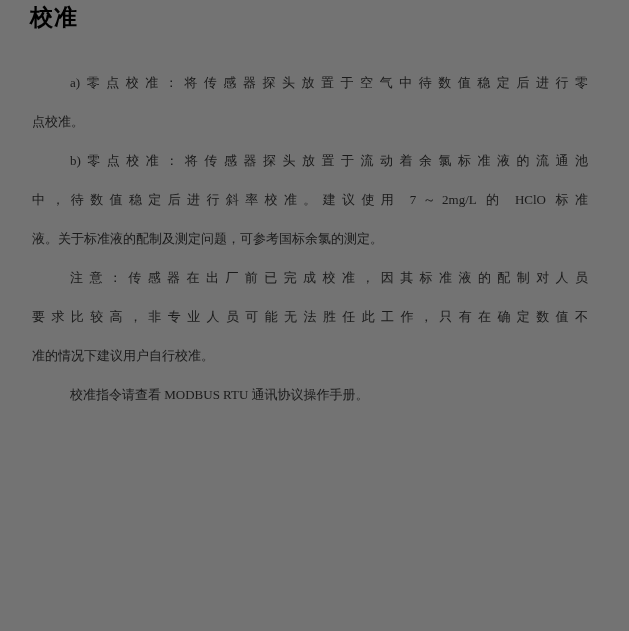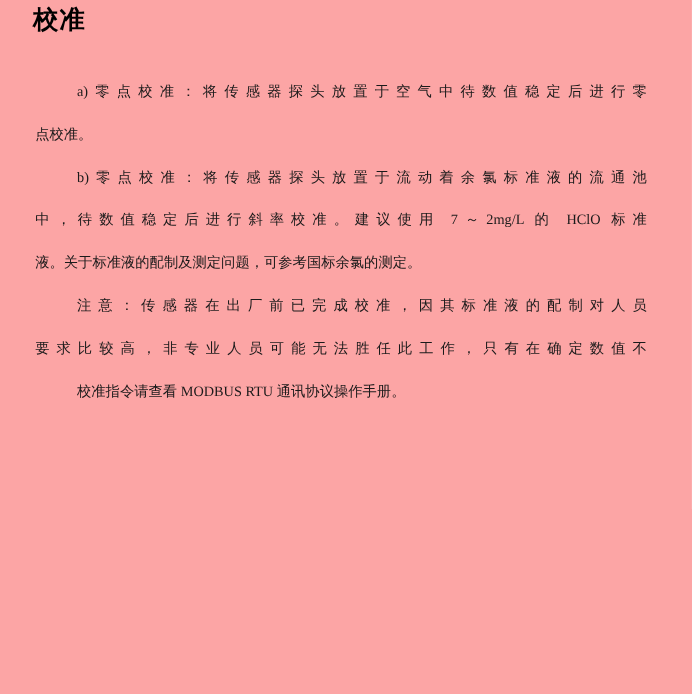--- a/index.html
+++ b/index.html
@@ -4,21 +4,21 @@
 <style>
   html, body {
     margin: 0;
     padding: 0;
     background: #ffffff;
   }
   .page {
     position: relative;
     width: 629px;
     height: 631px;
-    background: #fca5a5;
+    background: #737373;
     overflow: hidden;
     font-family: "Liberation Serif", "DejaVu Serif", serif;
     color: #1a1a1a;
   }
   .doc-title {
     position: absolute;
     left: 30px;
     top: 2px;
     font-family: "Liberation Sans", "DejaVu Sans", sans-serif;
     font-weight: bold;
@@ -68,16 +68,17 @@
   <div class="doc-title">校准</div>
 
   <div class="body-text">
       <div class="line indent justified">a)零点校准：将传感器探头放置于空气中待数值稳定后进行零</div>
       <div class="line">点校准。</div>
       <div class="line indent justified">b)零点校准：将传感器探头放置于流动着余氯标准液的流通池</div>
       <div class="line justified">中，待数值稳定后进行斜率校准。建议使用 7～2mg/L 的 HClO 标准</div>
       <div class="line">液。关于标准液的配制及测定问题，可参考国标余氯的测定。</div>
       <div class="line indent justified">注意：传感器在出厂前已完成校准，因其标准液的配制对人员</div>
       <div class="line justified">要求比较高，非专业人员可能无法胜任此工作，只有在确定数值不</div>
+      <div class="line">准的情况下建议用户自行校准。</div>
       <div class="line indent">校准指令请查看 MODBUS RTU 通讯协议操作手册。</div>
     </div>
 
 </div>
 
 </body></html>

